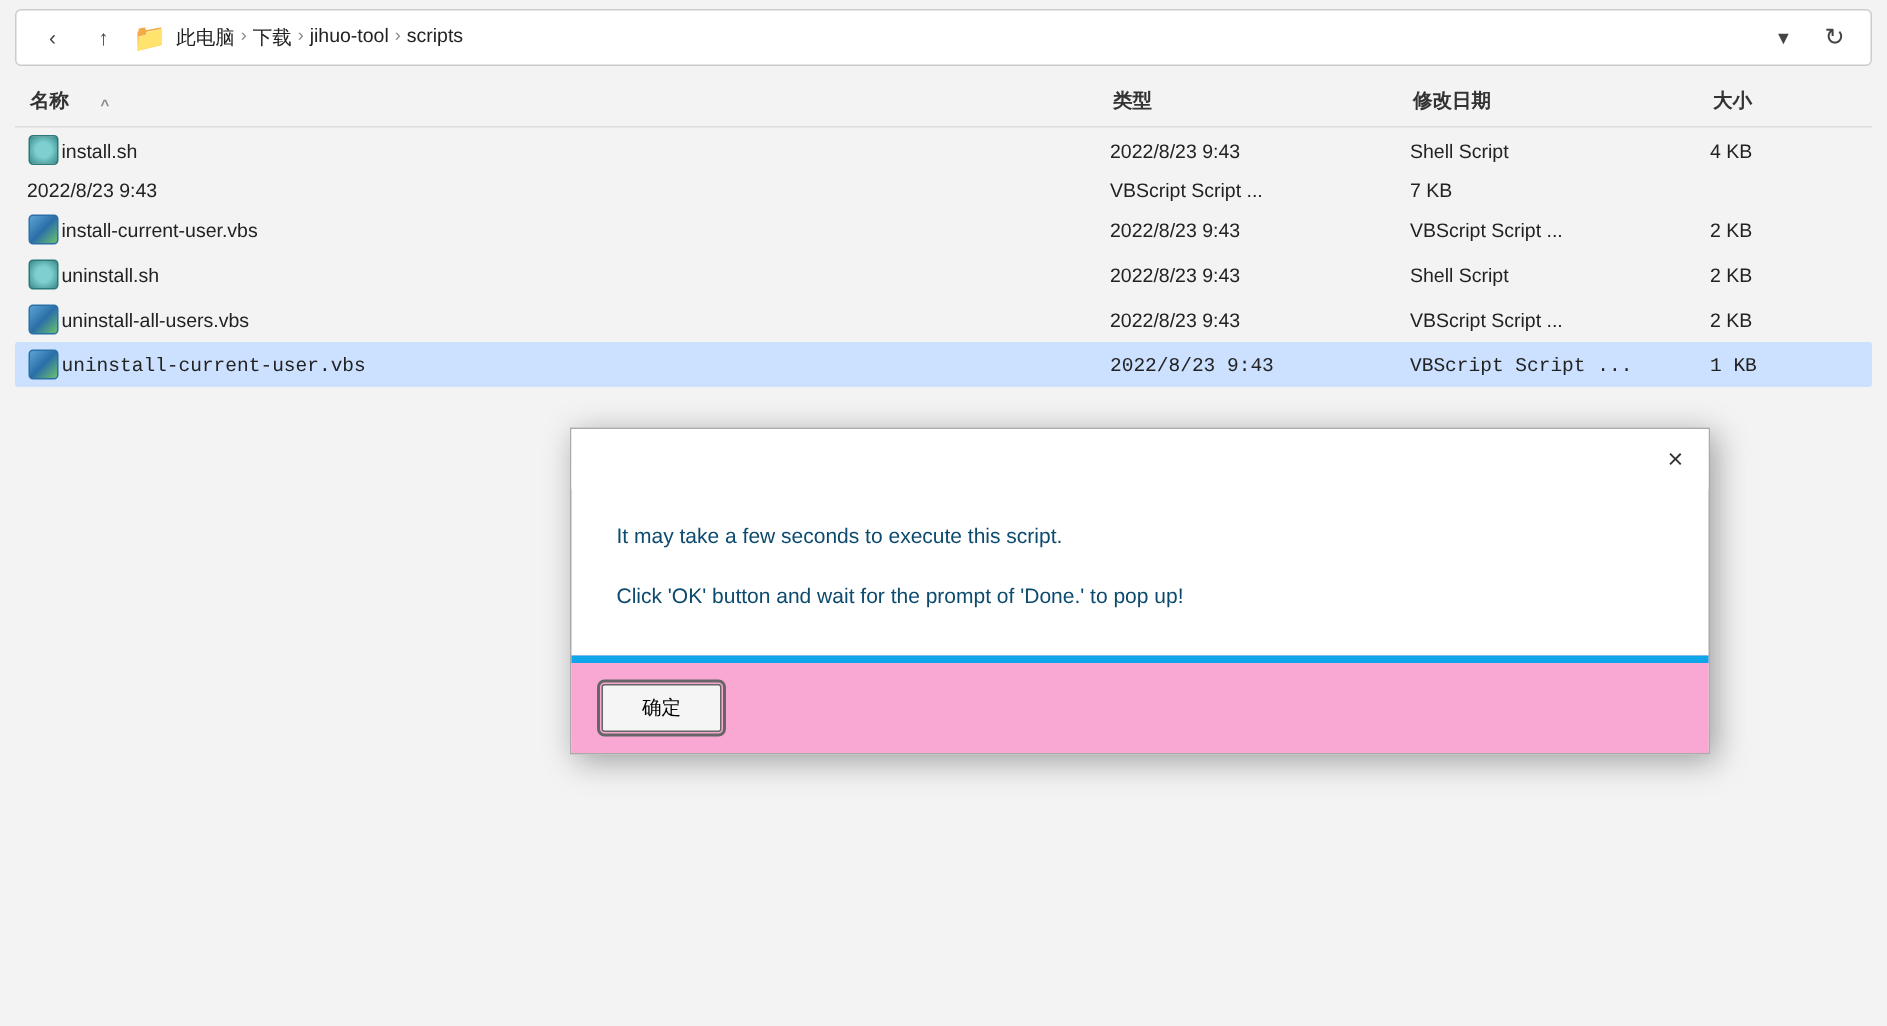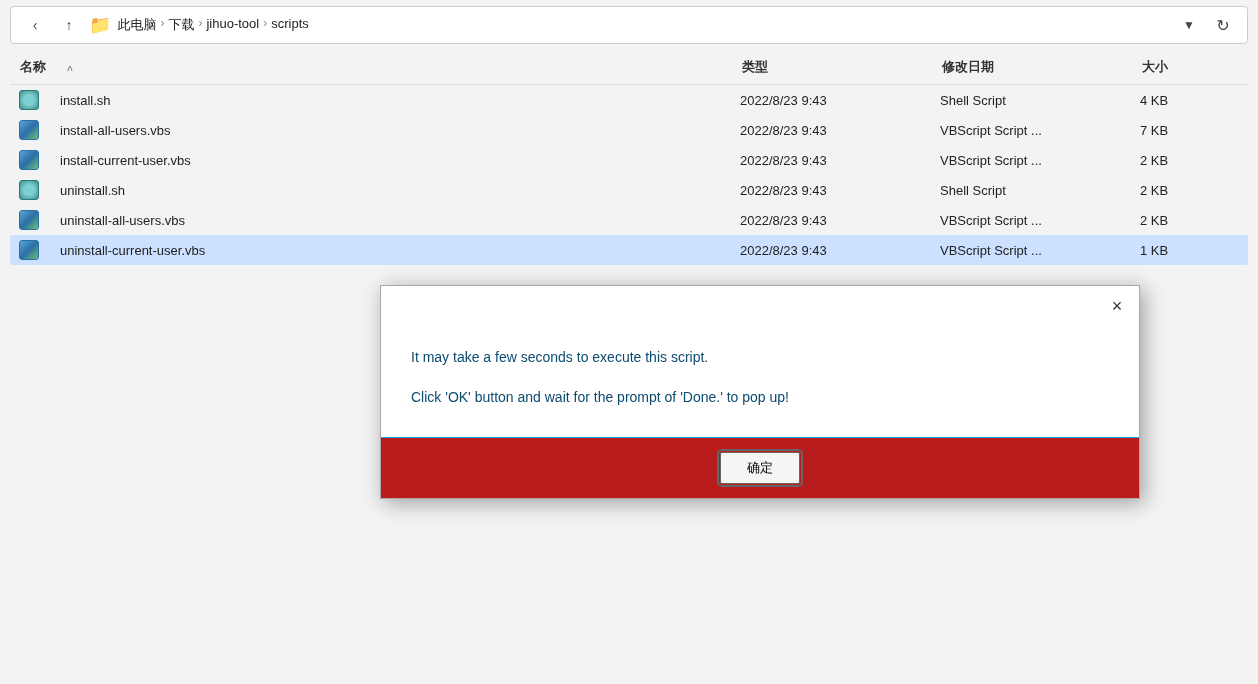--- a/index.html
+++ b/index.html
@@ -78,26 +78,26 @@
     .file-row {
       display: grid;
       grid-template-columns: 1fr 200px 200px 100px;
       padding: 4px 8px;
       font-size: 13px;
       color: #222;
       align-items: center;
       border-radius: 2px;
       cursor: pointer;
     }
-    .file-row.selected { background: #cce0ff; }
+    .file-row.selected { background: #cce0ff; font-family: Liberation Mono, monospace; }
 
     .file-name-cell {
       display: flex;
       align-items: center;
-      gap: 20px;
+      gap: 1px;
     }
     .file-icon {
       width: 22px; height: 22px;
       display: flex; align-items: center; justify-content: center;
       flex-shrink: 0;
     }
 
     
     .dialog-overlay {
       position: absolute;
@@ -134,25 +134,25 @@
       padding: 20px 30px 10px 30px;
       flex: 1;
     }
     .dialog-text-line {
       font-size: 14px;
       color: #0c4a6e;
       line-height: 1.6;
       margin-bottom: 18px;
     }
     .dialog-footer {
-      background: #b91c1c;
+      background: #f9a8d4;
       padding: 14px 20px;
       display: flex;
-      justify-content: center;
-      border-top: 1px solid #0ea5e9;
+      justify-content: flex-start;
+      border-top: 5px solid #0ea5e9;
     }
     .dialog-ok-btn {
       min-width: 80px;
       padding: 6px 20px;
       font-size: 13px;
       border: 1px solid #666;
       background: #f5f5f5;
       cursor: pointer;
       border-radius: 2px;
       outline: 2px solid #666;
@@ -203,26 +203,20 @@
         <span class="file-icon">
             <span style="width:20px;height:20px;display:inline-block;background:radial-gradient(circle,#7ecfcf 40%,#3a8a8a 100%);border-radius:3px;border:1px solid #2a7a7a;"></span>
           </span>
         <span>install.sh</span>
       </div>
       <span>2022/8/23 9:43</span>
       <span>Shell Script</span>
       <span>4 KB</span>
     </div>
       <div class="file-row">
-      <div class="file-name-cell">
-        <span class="file-icon">
-            <span style="width:20px;height:20px;display:inline-block;background:linear-gradient(135deg,#5ba4d4 0%,#2a6fa8 50%,#6dc06d 100%);border-radius:3px;border:1px solid #2a6fa8;"></span>
-          </span>
-        <span>install-all-users.vbs</span>
-      </div>
       <span>2022/8/23 9:43</span>
       <span>VBScript Script ...</span>
       <span>7 KB</span>
     </div>
       <div class="file-row">
       <div class="file-name-cell">
         <span class="file-icon">
             <span style="width:20px;height:20px;display:inline-block;background:linear-gradient(135deg,#5ba4d4 0%,#2a6fa8 50%,#6dc06d 100%);border-radius:3px;border:1px solid #2a6fa8;"></span>
           </span>
         <span>install-current-user.vbs</span>

